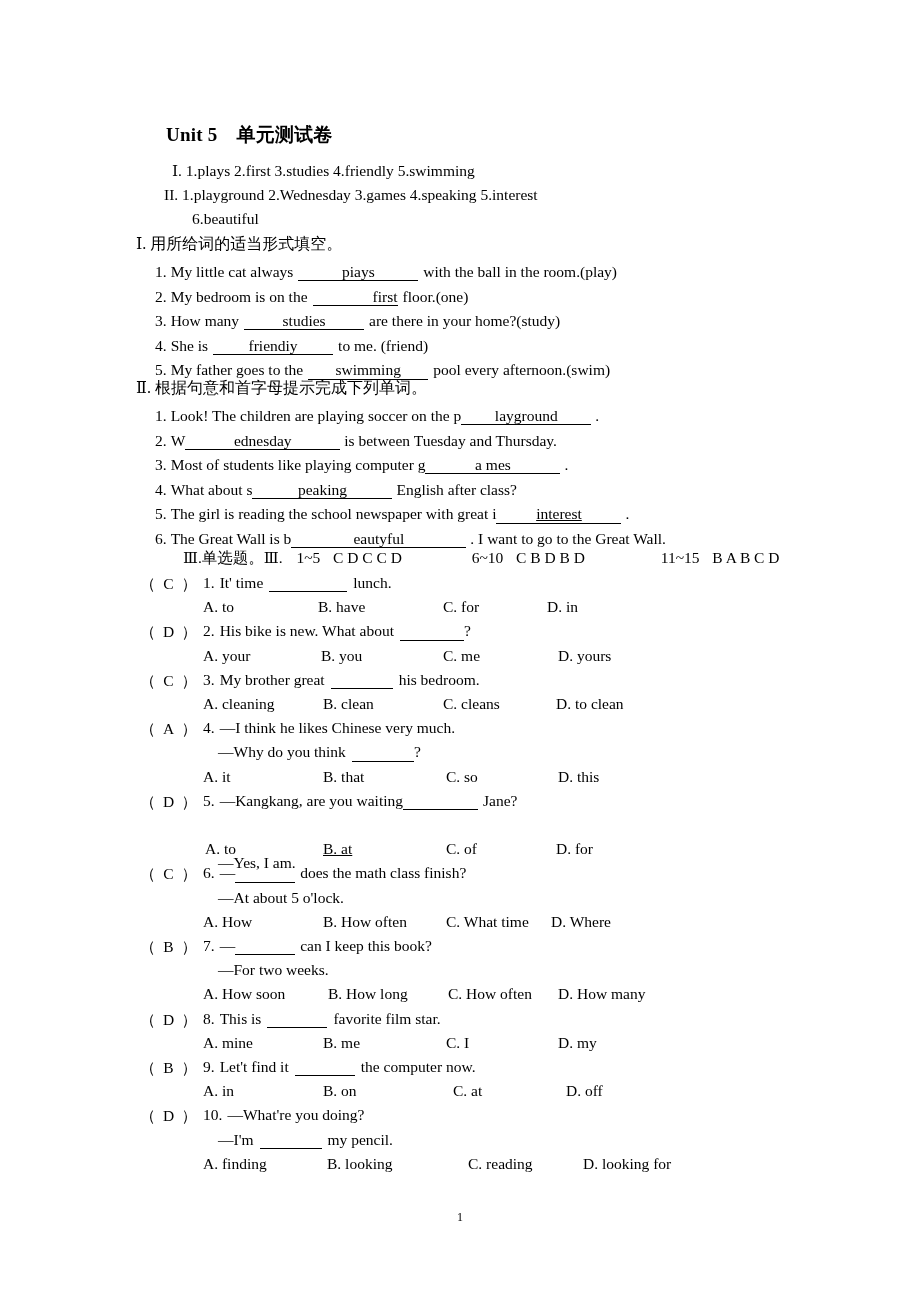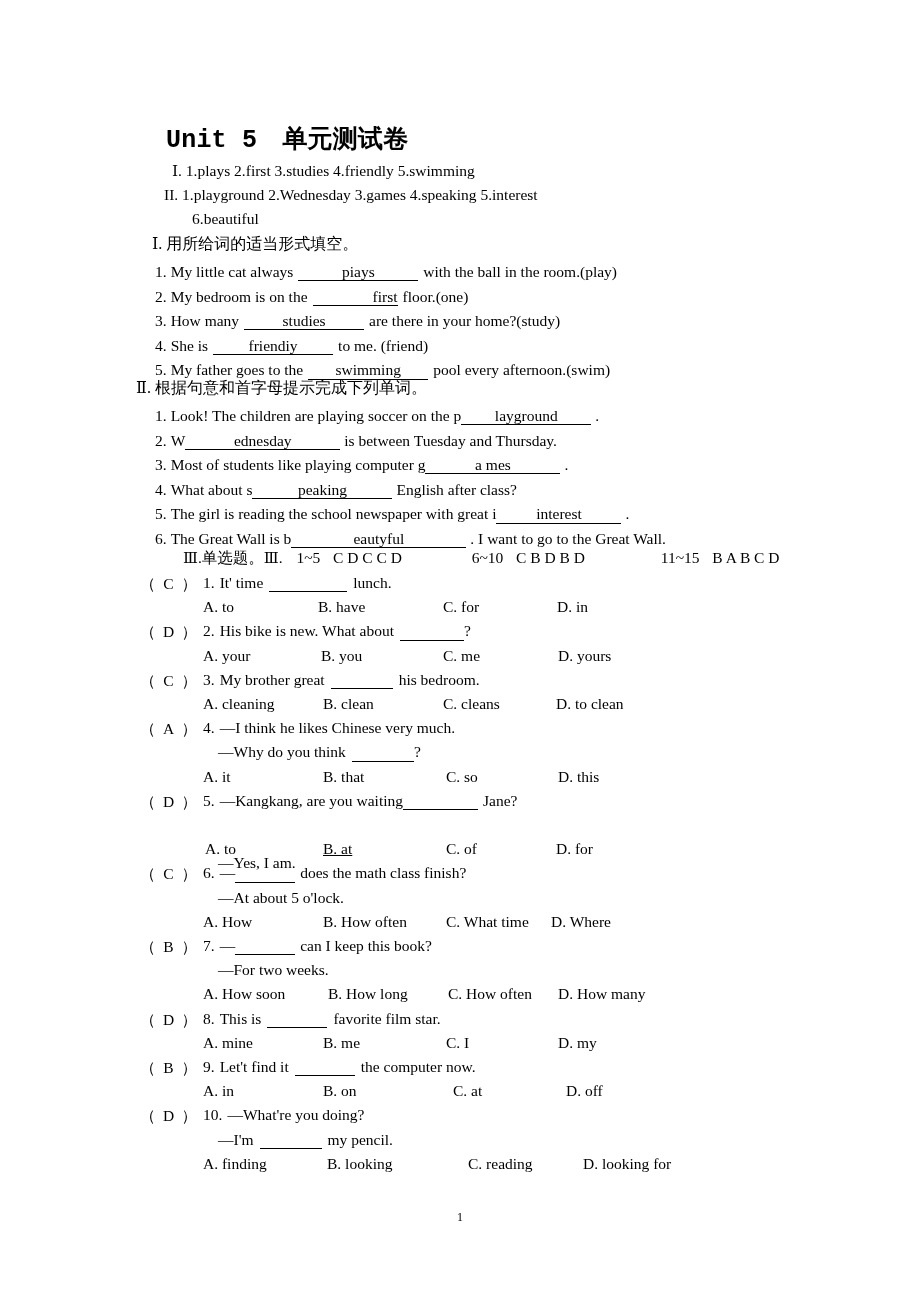--- a/index.html
+++ b/index.html
@@ -16,24 +16,23 @@
     position: relative;
     width: 920px;
     height: 1302px;
     background: #ffffff;
     overflow: hidden;
   }
 
   
   .abs { position: absolute; white-space: nowrap; }
   .doc-title {
-    font-size: 25px;
+    font-size: 19px;
     font-weight: bold;
     letter-spacing: 0.2px;
-    font-family: Liberation Mono, monospace;
   }
   .keyline   { font-size: 15.5px; }
   .sec-head  { font-size: 16px; }
   .q-line    { font-size: 15.5px; }
   .opt       { font-size: 15.5px; }
   .paren     { font-size: 15.5px; }
   .ans-letter{ font-size: 15.5px; }
   .pagenum   { font-size: 12px; }
 
   
@@ -53,36 +52,36 @@
 <body>
 
 <div id="page">
 
   <div class="abs doc-title" style="left:166px; top:122px;">Unit 5　单元测试卷</div>
 
   <div class="abs keyline" style="left:172px; top:162px;">Ⅰ. 1.plays        2.first        3.studies     4.friendly       5.swimming</div>
   <div class="abs keyline" style="left:164px; top:186px;">II. 1.playground     2.Wednesday  3.games  4.speaking  5.interest</div>
   <div class="abs keyline" style="left:192px; top:210px;">6.beautiful</div>
 
-  <div class="abs sec-head" style="left:136px; top:234px;margin-left:16px;">Ⅰ. 用所给词的适当形式填空。</div>
+  <div class="abs sec-head" style="left:136px; top:234px;">Ⅰ. 用所给词的适当形式填空。</div>
   <div id="sec1">
       <div class="abs q-line" style="left:155px; top:263px;"><span>1.</span><span style="display: inline-block; width: 4px;"></span><span>My little cat always</span><span style="display: inline-block; width: 5px;"></span><span class="blank" style="width: 120px;">piays</span><span style="display: inline-block; width: 5px;"></span><span>with the ball in the room.(play)</span></div>
       <div class="abs q-line" style="left:155px; top:287.6px;"><span>2.</span><span style="display: inline-block; width: 4px;"></span><span>My bedroom is on the</span><span style="display: inline-block; width: 5px;"></span><span class="blank" style="width: 85px; text-align: right;">first</span><span style="display: inline-block; width: 5px;"></span><span>floor.(one)</span></div>
       <div class="abs q-line" style="left:155px; top:312.2px;"><span>3.</span><span style="display: inline-block; width: 4px;"></span><span>How many</span><span style="display: inline-block; width: 5px;"></span><span class="blank" style="width: 120px;">studies</span><span style="display: inline-block; width: 5px;"></span><span>are there in your home?(study)</span></div>
       <div class="abs q-line" style="left:155px; top:336.8px;"><span>4.</span><span style="display: inline-block; width: 4px;"></span><span>She is</span><span style="display: inline-block; width: 5px;"></span><span class="blank" style="width: 120px;">friendiy</span><span style="display: inline-block; width: 5px;"></span><span>to me. (friend)</span></div>
       <div class="abs q-line" style="left:155px; top:361.4px;"><span>5.</span><span style="display: inline-block; width: 4px;"></span><span>My father goes to the</span><span style="display: inline-block; width: 5px;"></span><span class="blank" style="width: 120px;">swimming</span><span style="display: inline-block; width: 5px;"></span><span>pool every afternoon.(swim)</span></div>
     </div>
 
   <div class="abs sec-head" style="left:136px; top:378px;">Ⅱ. 根据句意和首字母提示完成下列单词。</div>
   <div id="sec2">
       <div class="abs q-line" style="left:155px; top:407px;"><span>1.</span><span style="display: inline-block; width: 4px;"></span><span>Look! The children are playing soccer on the p</span><span class="blank" style="width: 130px;">layground</span><span style="display: inline-block; width: 4px;"></span><span>.</span></div>
       <div class="abs q-line" style="left:155px; top:431.6px;"><span>2.</span><span style="display: inline-block; width: 4px;"></span><span>W</span><span class="blank" style="width: 155px;">ednesday</span><span style="display: inline-block; width: 4px;"></span><span>is between Tuesday and Thursday.</span></div>
       <div class="abs q-line" style="left:155px; top:456.2px;"><span>3.</span><span style="display: inline-block; width: 4px;"></span><span>Most of students like playing computer g</span><span class="blank" style="width: 135px;">a mes</span><span style="display: inline-block; width: 4px;"></span><span>.</span></div>
       <div class="abs q-line" style="left:155px; top:480.8px;"><span>4.</span><span style="display: inline-block; width: 4px;"></span><span>What about s</span><span class="blank" style="width: 140px;">peaking</span><span style="display: inline-block; width: 4px;"></span><span>English after class?</span></div>
-      <div class="abs q-line" style="left:155px; top:505.4px;"><span>5.</span><span style="display: inline-block; width: 4px;"></span><span>The girl is reading the school newspaper with great i</span><span class="blank" style="width: 125px;">interest</span><span style="display: inline-block; width: 4px;"></span><span>.</span></div>
+      <div class="abs q-line" style="left:155px; top:505.4px;"><span>5.</span><span style="display: inline-block; width: 4px;"></span><span>The girl is reading the school newspaper with great i</span><span class="blank" style="width: 125px; text-decoration: underline;">interest</span><span style="display: inline-block; width: 4px;"></span><span>.</span></div>
       <div class="abs q-line" style="left:155px; top:530px;"><span>6.</span><span style="display: inline-block; width: 4px;"></span><span>The Great Wall is b</span><span class="blank" style="width: 175px;">eautyful</span><span style="display: inline-block; width: 4px;"></span><span>. I want to go to the Great Wall.</span></div>
     </div>
 
   <div class="abs q-line" style="left:183px; top:548px;">
     <span>Ⅲ.单选题。</span><span>Ⅲ.</span>
     <span style="display:inline-block;width:6px"></span>
     <span>1~5</span>
     <span style="display:inline-block;width:5px"></span>
     <span>C D C C D</span>
     <span style="display:inline-block;width:62px"></span>
@@ -95,21 +94,21 @@
     <span>B A B C D</span>
   </div>
 
   <div id="sec3">
       <div class="abs paren" style="left:140px; top:574px;"><span>（</span><span class="ans-letter" style="display: inline-block; width: 26px; text-align: center;">C</span><span>）</span></div>
       <div class="abs q-line" style="left:203px; top:574px;"><span>1.</span><span style="display: inline-block; width: 5px;"></span><span>It' time</span><span style="display: inline-block; width: 6px;"></span><span class="blank" style="width: 78px;">&nbsp;</span><span style="display: inline-block; width: 6px;"></span><span>lunch.</span></div>
       <div class="optrow" style="left:203px; top:598.2px;">
         <span class="opt" style="left:0px;">A. to</span>
         <span class="opt" style="left:115px;">B. have</span>
         <span class="opt" style="left:240px;">C. for</span>
-        <span class="opt" style="left:354px;">D. in</span>
+        <span class="opt" style="left:344px;">D. in</span>
       </div>
       <div class="abs paren" style="left:140px; top:622.4000000000001px;"><span>（</span><span class="ans-letter" style="display: inline-block; width: 26px; text-align: center;">D</span><span>）</span></div>
       <div class="abs q-line" style="left:203px; top:622.4000000000001px;"><span>2.</span><span style="display: inline-block; width: 5px;"></span><span>His bike is new. What about</span><span style="display: inline-block; width: 6px;"></span><span class="blank" style="width: 64px;">&nbsp;</span><span>?</span></div>
       <div class="optrow" style="left:203px; top:646.6000000000001px;">
         <span class="opt" style="left:0px;">A. your</span>
         <span class="opt" style="left:118px;">B. you</span>
         <span class="opt" style="left:240px;">C. me</span>
         <span class="opt" style="left:355px;">D. yours</span>
       </div>
       <div class="abs paren" style="left:140px; top:670.8000000000002px;"><span>（</span><span class="ans-letter" style="display: inline-block; width: 26px; text-align: center;">C</span><span>）</span></div>

